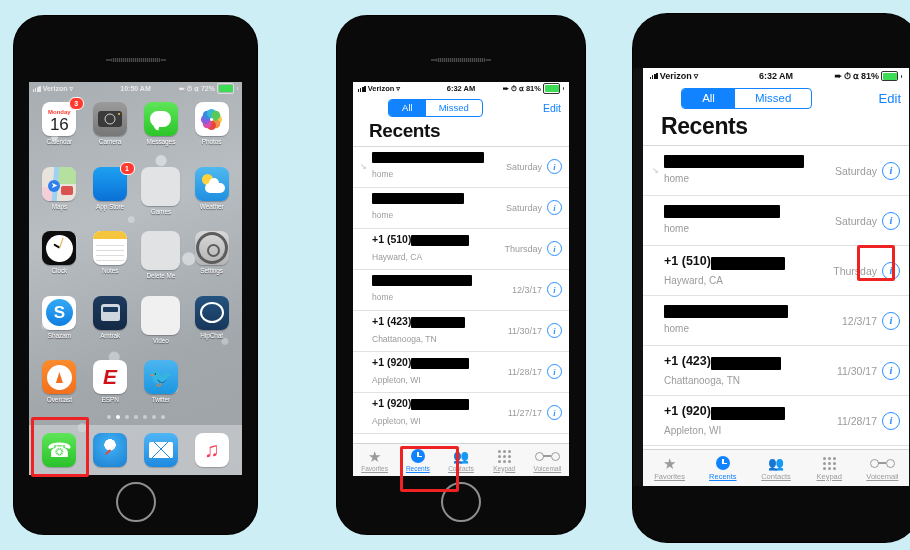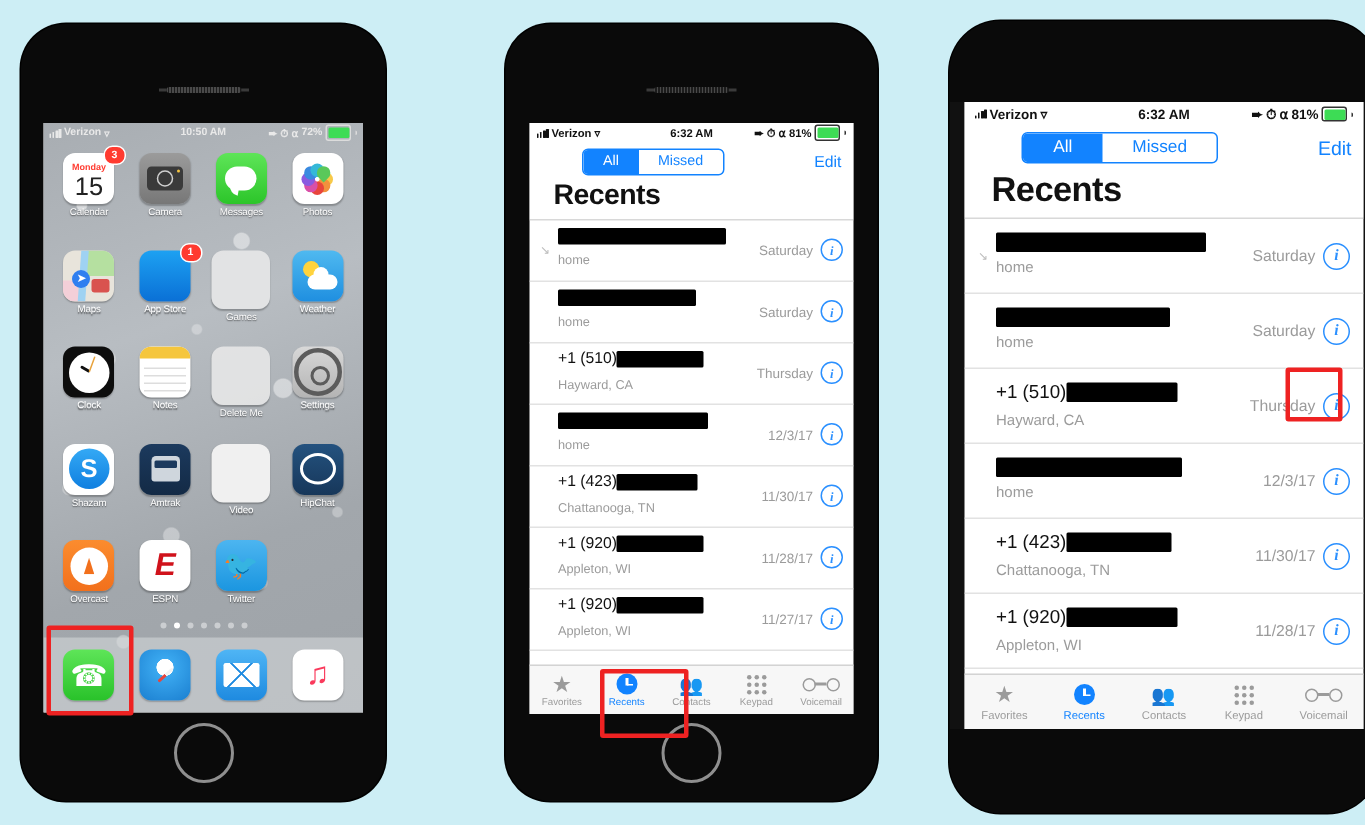--- a/index.html
+++ b/index.html
@@ -193,36 +193,36 @@
   .segment div.active{background:#1283ff;color:#fff;}
   .editbtn{color:#1283ff;font-size:10.5px;margin-left:auto;padding-left:6px;}
   .bigtitle{font-size:19px;font-weight:bold;color:#111;padding:3px 8px 4px;
     letter-spacing:-.4px;}
 
   .calllist{border-top:1px solid #d8d8d8;}
   .callrow{display:flex;align-items:center;padding:4px 7px 4px 7px;
     border-bottom:1px solid #e2e2e2;min-height:32px;position:relative;}
   .missedicon{width:10px;margin-right:2px;color:#bdbdbd;font-size:8px;flex:0 0 auto;}
   .cinfo{flex:1 1 auto;min-width:0;}
-  .cnum{display:flex;align-items:center;gap:0;font-size:10.5px;font-weight:normal;
+  .cnum{display:flex;align-items:flex-end;gap:0;font-size:10.5px;font-weight:bold;
     color:#111;line-height:1.25;white-space:nowrap;}
   .redact{display:inline-block;background:#000;height:11px;border-radius:1px;}
   .csub{font-size:8.5px;color:#9b9b9b;line-height:1.25;margin-top:0px;text-align:right;}
   .cwhen{font-size:9px;color:#9b9b9b;margin-right:5px;white-space:nowrap;}
   .infobtn{width:13px;height:13px;border-radius:50%;border:1.2px solid #2b90ff;
     color:#2b90ff;font-size:8.5px;font-style:italic;font-weight:bold;
     display:flex;align-items:center;justify-content:center;flex:0 0 auto;
     font-family:"Liberation Serif",serif;}
 
   .tabbar{position:absolute;bottom:0;left:0;right:0;height:32px;
     background:#f7f7f7;border-top:1px solid #d3d3d3;display:flex;}
   .tab{flex:1;display:flex;flex-direction:column;align-items:center;
     justify-content:center;gap:1px;color:#9b9b9b;}
   .tab.active{color:#1283ff;}
-  .tablabel{font-size:6.5px;}
+  .tablabel{font-size:6.5px;text-decoration:underline;}
   .tabico{height:15px;display:flex;align-items:center;justify-content:center;}
   .star{color:#9b9b9b;font-size:15px;line-height:1;}
   .clockico{width:14px;height:14px;border-radius:50%;background:#1283ff;position:relative;}
   .clockico::before{content:"";position:absolute;left:50%;top:3px;width:1.4px;height:5px;
     background:#fff;margin-left:-.7px;}
   .clockico::after{content:"";position:absolute;left:50%;top:6.5px;width:4px;height:1.4px;
     background:#fff;}
   .people{font-size:13px;line-height:1;color:#9b9b9b;}
   .keypad{display:grid;grid-template-columns:repeat(3,3px);grid-template-rows:repeat(3,3px);
     gap:2px;}
@@ -281,21 +281,21 @@
               <span></span>
             </span>
           <span class="batt-tip"></span>
         </div>
       </div>
 
       <div class="appgrid" id="app-grid">
           <div class="app">
             <div class="icon ic-calendar">
               <span class="d-top">Monday</span>
-              <span class="d-num">15</span>
+              <span class="d-num">16</span>
             </div>
             <span class="badge">3</span>
             <span class="applabel">Calendar</span>
           </div>
           <div class="app">
             <div class="icon ic-camera">
               <span class="body">
                 <span class="lens"></span>
                 <span class="flash"></span>
               </span>

